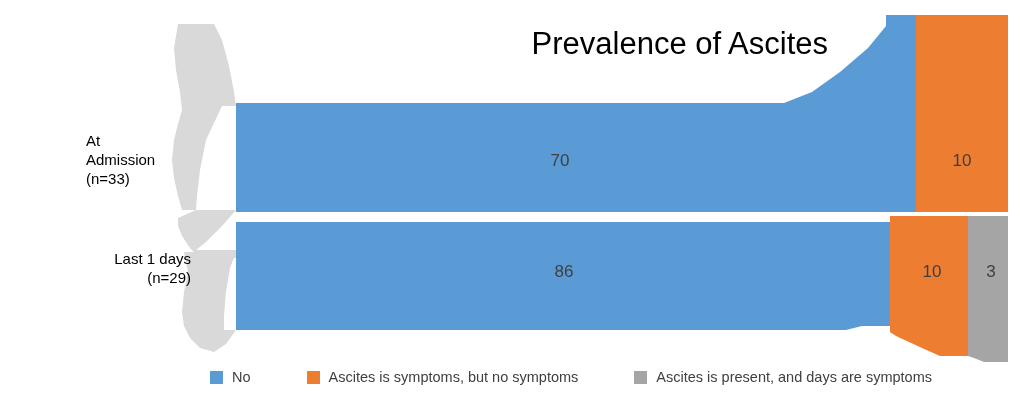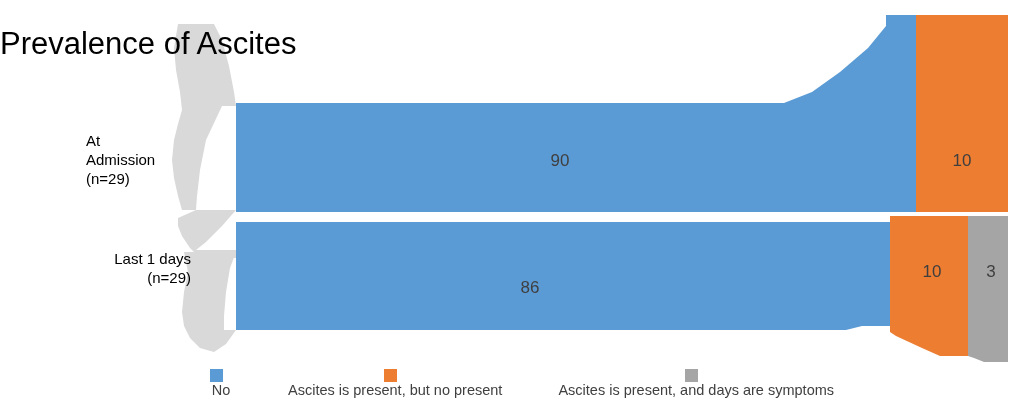--- a/index.html
+++ b/index.html
@@ -22,21 +22,21 @@
     left: 0;
     top: 0;
     width: 1024px;
     height: 410px;
   }
   .chart-title {
     position: absolute;
     left: 0;
     top: 26px;
     width: 828px;
-    text-align: left;
+    text-align: right;
     font-size: 31px;
     color: #000000;
     letter-spacing: 0px;
     white-space: nowrap;
   }
   .cat-label {
     position: absolute;
     font-size: 15px;
     color: #000000;
     line-height: 19px;
@@ -68,21 +68,21 @@
     width: 1024px;
     display: flex;
     flex-direction: row;
     align-items: center;
     justify-content: flex-start;
     padding-left: 210px;
     box-sizing: border-box;
   }
   .legend-item {
     display: flex;
-    flex-direction: column;
+    flex-direction: row;
     align-items: center;
     margin-right: 56px;
   }
   .legend-swatch {
     width: 13px;
     height: 13px;
     margin-right: 9px;
     flex: 0 0 auto;
   }
   .legend-text {
@@ -113,45 +113,45 @@
     <path fill="#ED7D31" d="M890,216 L968,216 L968,356 L940,356 L922,348 L896,336 L890,332 Z"></path>
 
     <path fill="#A5A5A5" d="M968,216 L1008,216 L1008,362 L984,362 L974,358 L968,356 Z"></path>
 
   </svg>
 
   <div class="chart-title">Prevalence of Ascites</div>
 
   <div class="cat-label cat-label-0">At
 Admission
-(n=29)</div>
+(n=33)</div>
 
   <div class="cat-label cat-label-1">Last 1 days
 (n=29)</div>
 
-  <div class="seg-value" style="left:560px; top:161px;">90</div>
+  <div class="seg-value" style="left:560px; top:161px;">70</div>
 
   <div class="seg-value" style="left:962px; top:161px;">10</div>
 
-  <div class="seg-value" style="left:530px; top:272px;margin-top:16px;">86</div>
+  <div class="seg-value" style="left:564px; top:272px;">86</div>
 
   <div class="seg-value" style="left:932px; top:272px;">10</div>
 
   <div class="seg-value" style="left:991px; top:272px;">3</div>
 
   <div class="legend">
 
     <div class="legend-item">
       <span class="legend-swatch" style="background:#5B9BD5;"></span>
       <span class="legend-text">No</span>
     </div>
 
     <div class="legend-item">
       <span class="legend-swatch" style="background:#ED7D31;"></span>
-      <span class="legend-text">Ascites is present, but no present</span>
+      <span class="legend-text">Ascites is symptoms, but no symptoms</span>
     </div>
 
     <div class="legend-item">
       <span class="legend-swatch" style="background:#A5A5A5;"></span>
       <span class="legend-text">Ascites is present, and days are symptoms</span>
     </div>
 
   </div>
 
 </div>

